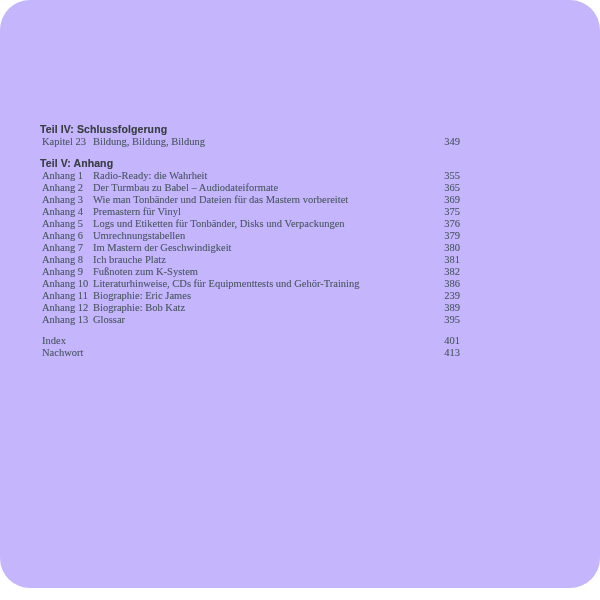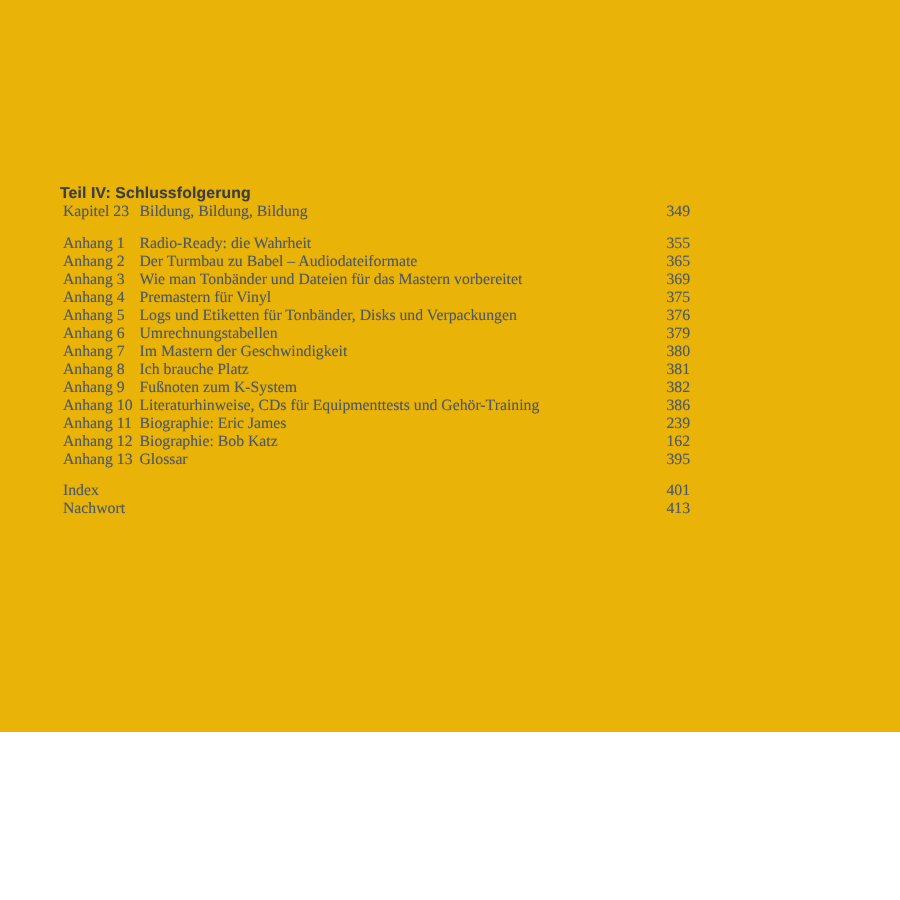--- a/index.html
+++ b/index.html
@@ -3,24 +3,25 @@
 <meta charset="utf-8">
 <style>
   html, body {
     margin: 0;
     padding: 0;
     background: #ffffff;
   }
   .page {
     position: relative;
     width: 600px;
-    height: 488px;
-    background: #eab308;
+    height: 588px;
+    background: #c4b5fd;
     overflow: hidden;
     font-family: "Liberation Serif", serif;
+    border-radius: 30px;
   }
   .toc {
     position: absolute;
     left: 40px;
     top: 123px;
     width: 420px;
   }
   .toc-section {
     margin-bottom: 9px;
   }
@@ -74,20 +75,21 @@
     <div>
   <div class="entry-row">
     <span class="entry-label">Kapitel 23</span>
     <span class="entry-title">Bildung, Bildung, Bildung</span>
     <span class="entry-page">349</span>
   </div>
 </div>
   </section>
 
   <section class="toc-section">
+    <div class="section-heading">Teil V: Anhang</div>
     <div>
   <div class="entry-row">
     <span class="entry-label">Anhang 1</span>
     <span class="entry-title">Radio-Ready: die Wahrheit</span>
     <span class="entry-page">355</span>
   </div>
 
   <div class="entry-row">
     <span class="entry-label">Anhang 2</span>
     <span class="entry-title">Der Turmbau zu Babel – Audiodateiformate</span>
@@ -144,21 +146,21 @@
 
   <div class="entry-row">
     <span class="entry-label">Anhang 11</span>
     <span class="entry-title">Biographie: Eric James</span>
     <span class="entry-page">239</span>
   </div>
 
   <div class="entry-row">
     <span class="entry-label">Anhang 12</span>
     <span class="entry-title">Biographie: Bob Katz</span>
-    <span class="entry-page">162</span>
+    <span class="entry-page">389</span>
   </div>
 
   <div class="entry-row">
     <span class="entry-label">Anhang 13</span>
     <span class="entry-title">Glossar</span>
     <span class="entry-page">395</span>
   </div>
 </div>
   </section>
 </div>

